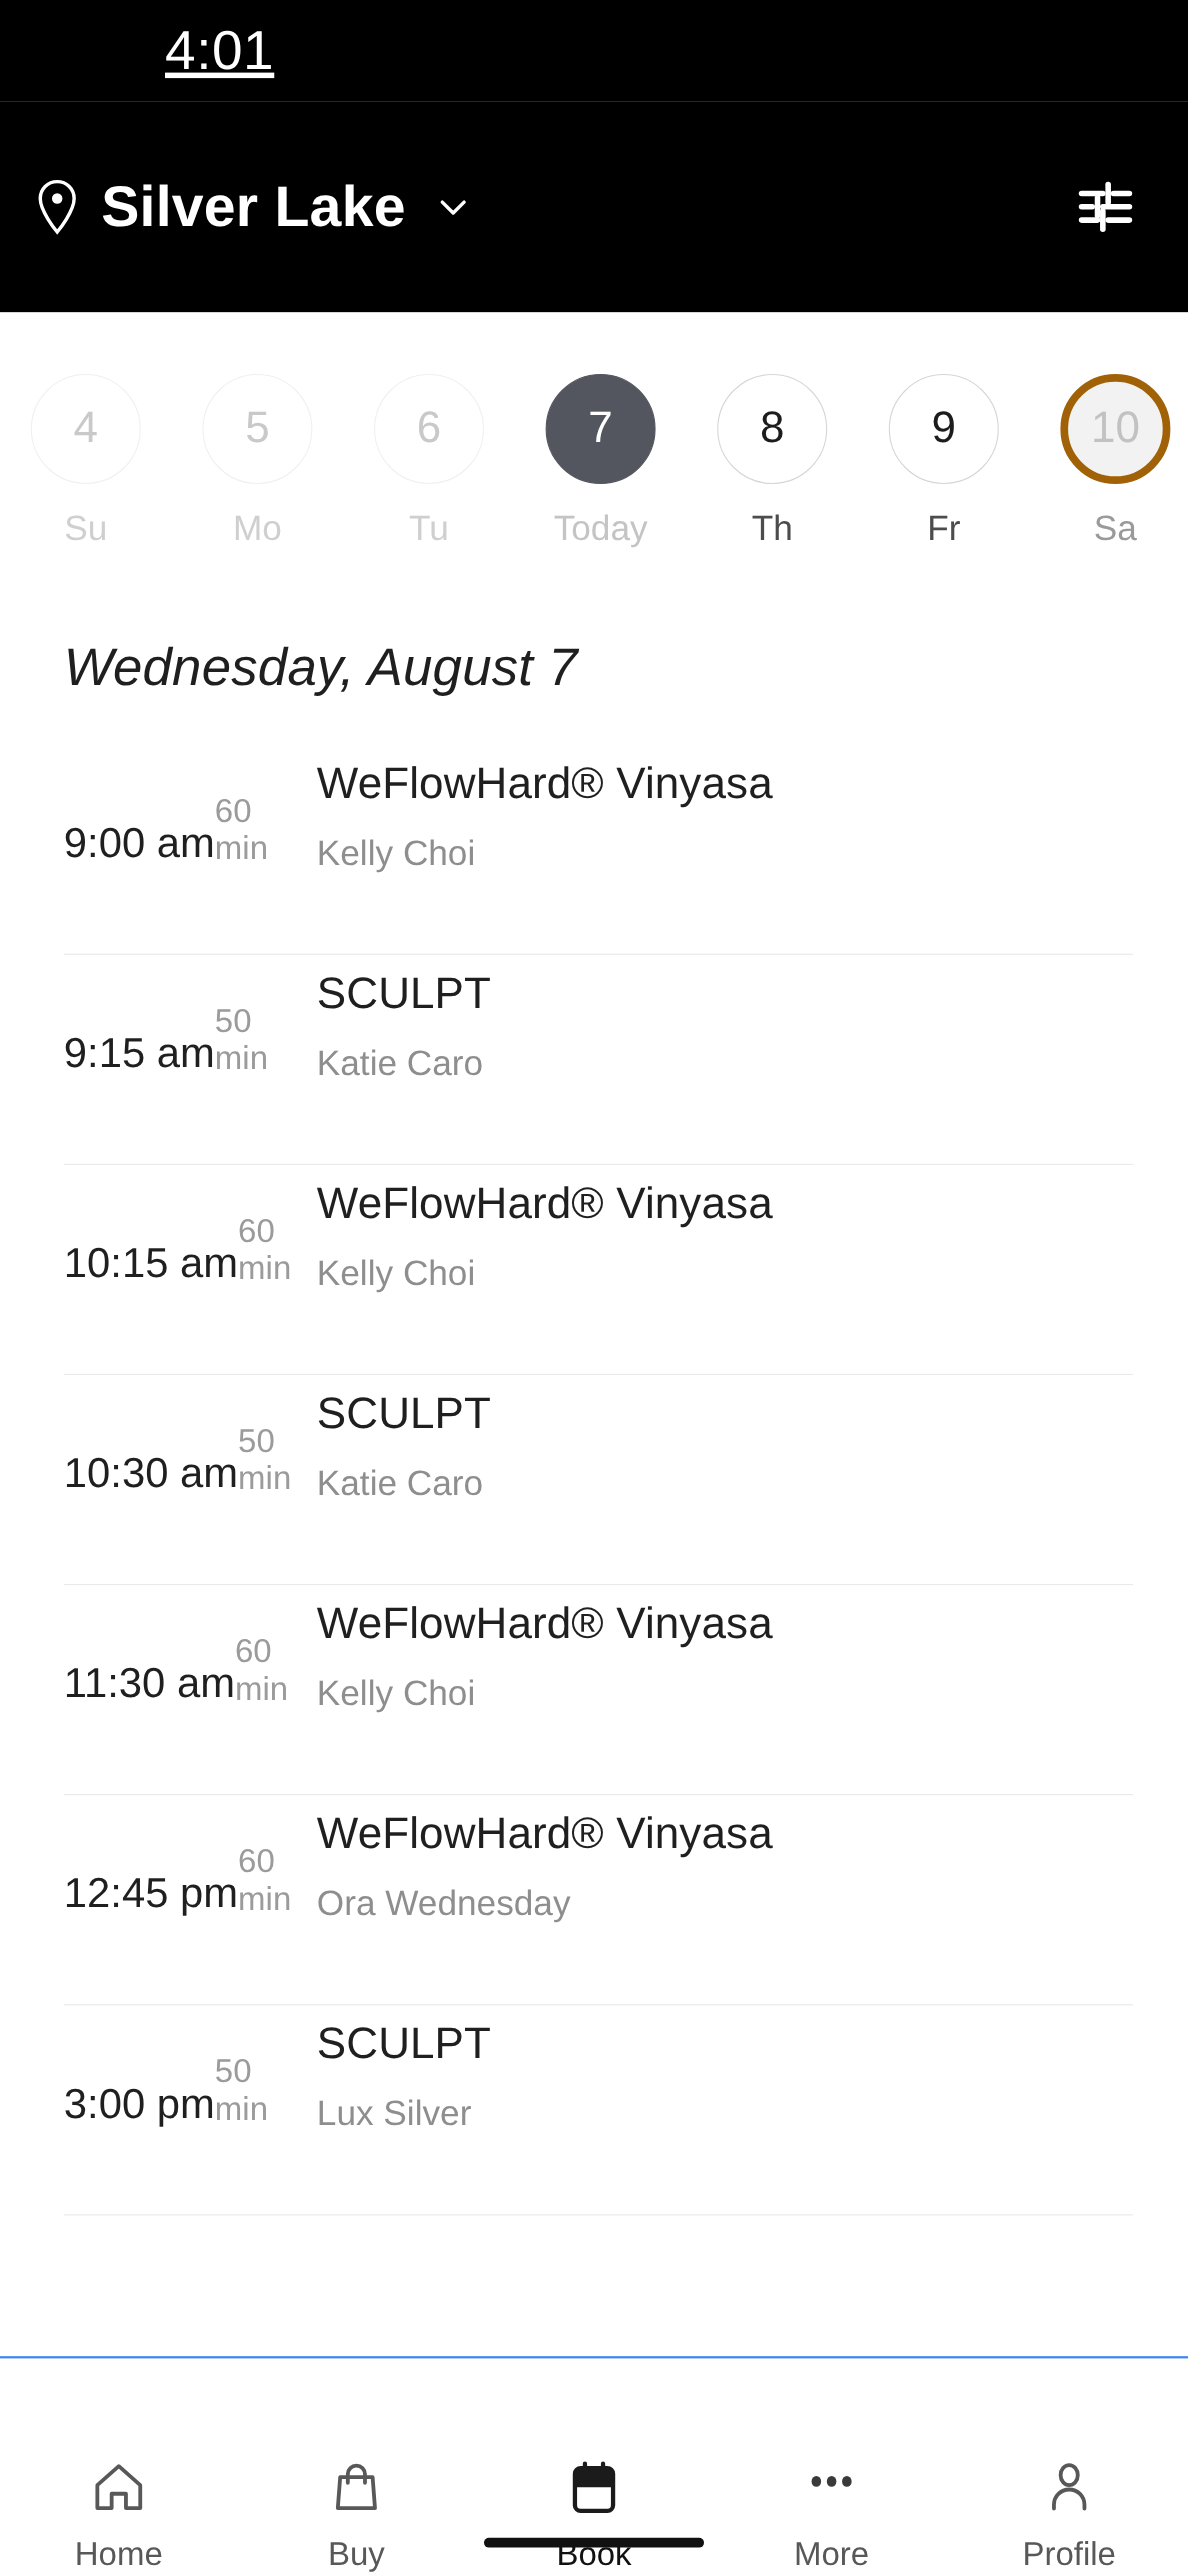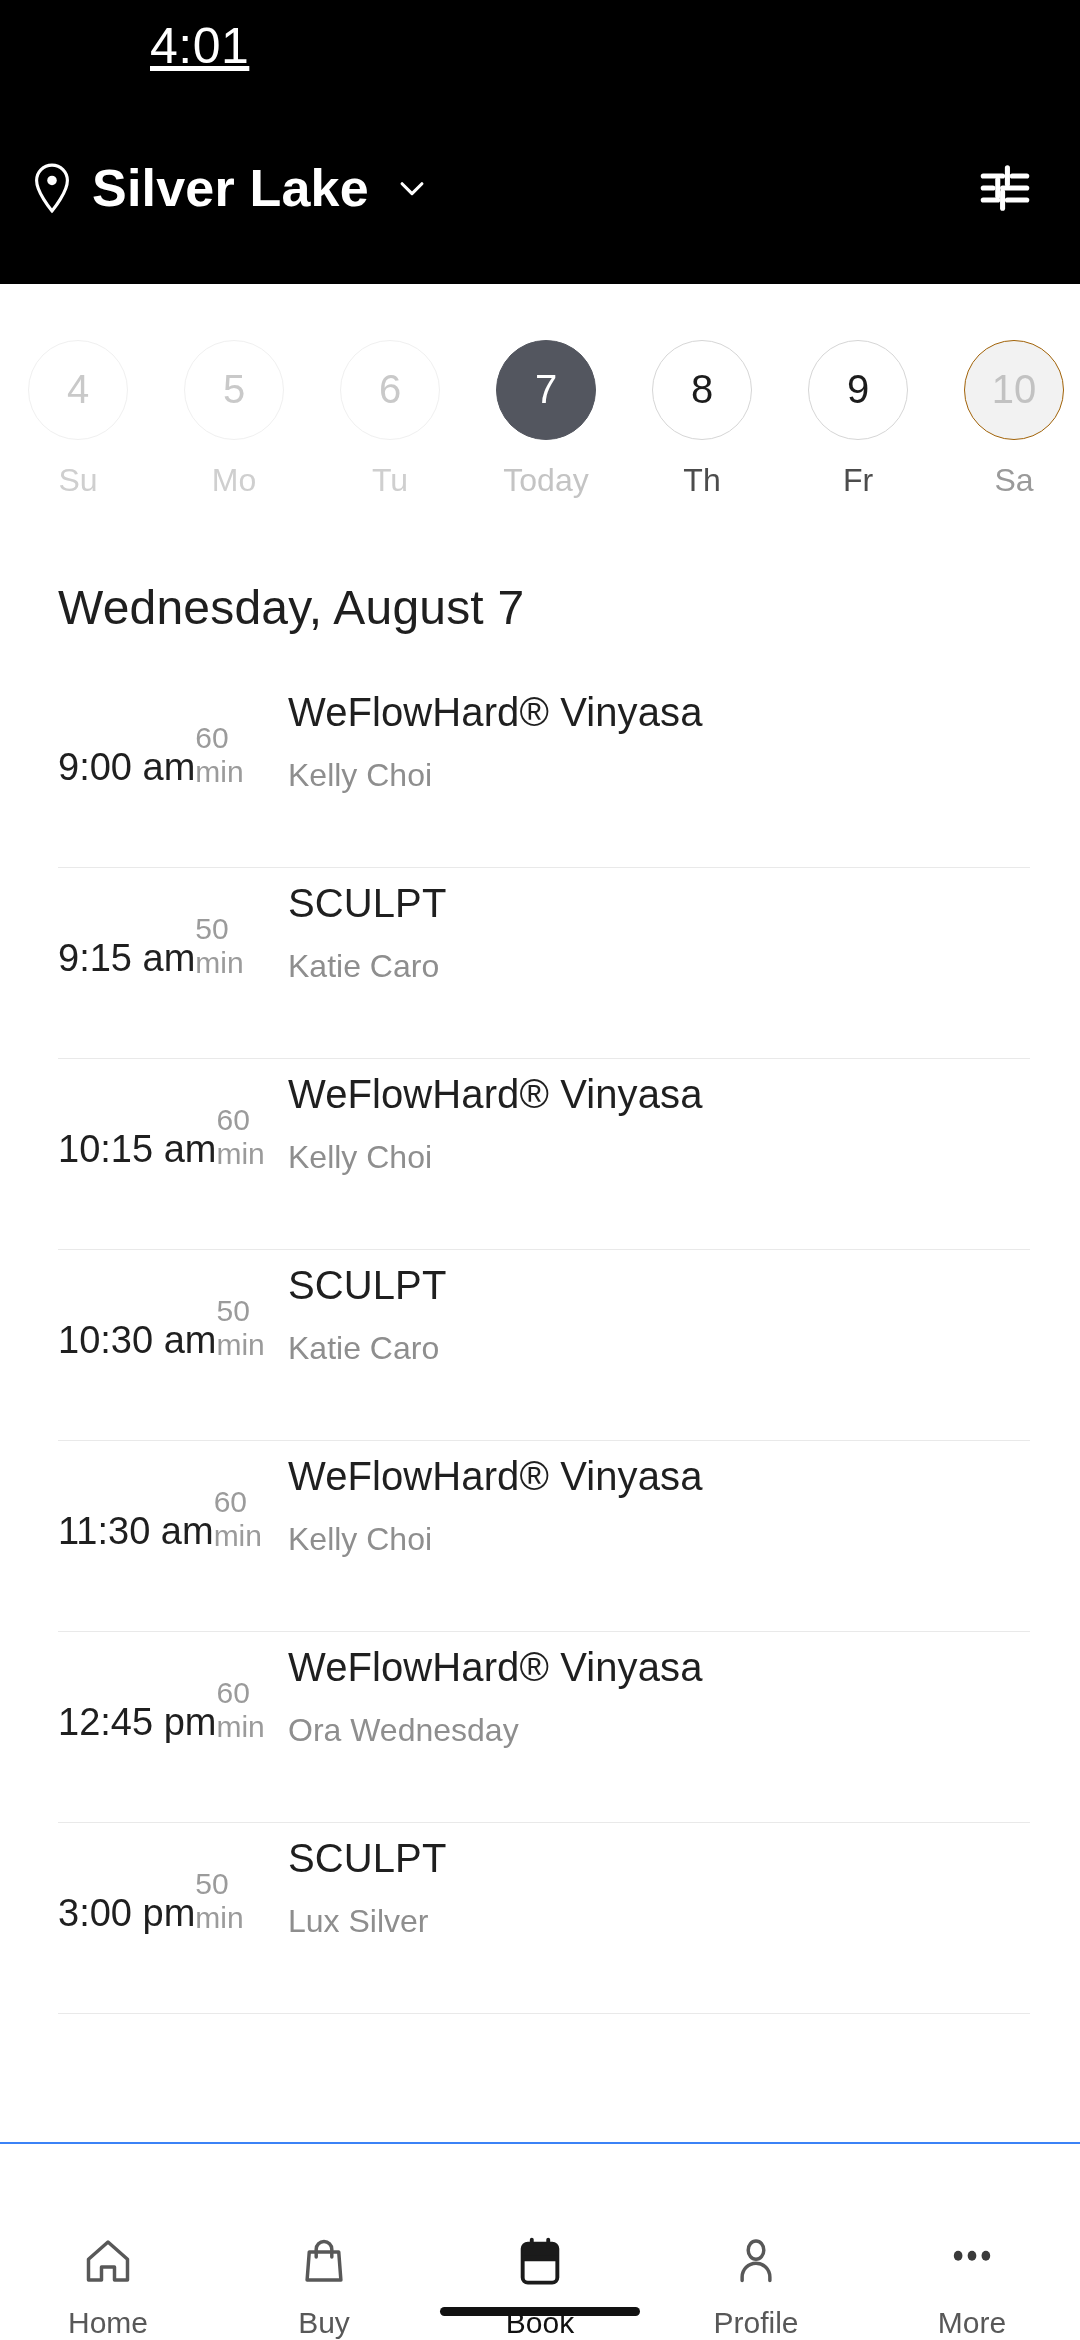--- a/index.html
+++ b/index.html
@@ -106,40 +106,41 @@
     border: 1px solid #d6d6d6;
     color: #1c1c1c;
     background: #ffffff;
   }
   .date-circle.selected {
     border: 1px solid #53565f;
     background: #53565f;
     color: #ffffff;
   }
   .date-circle.filled {
-    border: 1px solid #a16207;
+    border: 7px solid #a16207;
     background: #f2f2f2;
     color: #c2c2c2;
   }
   .date-dow {
     margin-top: 22px;
     font-size: 32px;
   }
   .date-dow.disabled { color: #cfcfcf; }
   .date-dow.active { color: #4c4c4c; }
   .date-dow.muted { color: #c4c4c4; }
   .date-dow.grey { color: #9a9a9a; }
 
   
   .day-heading {
     padding: 48px 0 0 58px;
     font-size: 48px;
     color: #1f1f1f;
     font-weight: 400;
     letter-spacing: 0.2px;
+    font-style: italic;
   }
 
   
   .class-list {
     margin-top: 42px;
   }
   .class-row {
     display: flex;
     padding: 0 50px 0 58px;
     box-sizing: border-box;
@@ -423,32 +424,32 @@
         <line x1="8.2" y1="2.2" x2="8.2" y2="5.4" stroke="#1b1b1b" stroke-width="1.8" stroke-linecap="round"></line>
         <line x1="15.8" y1="2.2" x2="15.8" y2="5.4" stroke="#1b1b1b" stroke-width="1.8" stroke-linecap="round"></line>
       </svg>
     </div>
     <div class="nav-label">Book</div>
   </div>
 
   <div class="nav-item">
     <div class="nav-icon">
       <svg viewBox="0 0 24 24" width="52" height="52">
-        <ellipse cx="12" cy="7" rx="3.6" ry="4.2" fill="none" stroke="#585858" stroke-width="1.6"></ellipse>
-        <path d="M5.6 21v-1.6a6.4 6.4 0 0 1 12.8 0V21" fill="none" stroke="#585858" stroke-width="1.6" stroke-linecap="round"></path>
-      </svg>
-    </div>
-    <div class="nav-label">Profile</div>
+        <ellipse cx="5.6" cy="9.6" rx="2.0" ry="2.3" fill="#3a3a3a"></ellipse>
+        <ellipse cx="12" cy="9.6" rx="2.0" ry="2.3" fill="#3a3a3a"></ellipse>
+        <ellipse cx="18.4" cy="9.6" rx="2.0" ry="2.3" fill="#3a3a3a"></ellipse>
+      </svg>
+    </div>
+    <div class="nav-label">More</div>
   </div>
 
   <div class="nav-item">
     <div class="nav-icon">
       <svg viewBox="0 0 24 24" width="52" height="52">
-        <ellipse cx="5.6" cy="9.6" rx="2.0" ry="2.3" fill="#3a3a3a"></ellipse>
-        <ellipse cx="12" cy="9.6" rx="2.0" ry="2.3" fill="#3a3a3a"></ellipse>
-        <ellipse cx="18.4" cy="9.6" rx="2.0" ry="2.3" fill="#3a3a3a"></ellipse>
-      </svg>
-    </div>
-    <div class="nav-label">More</div>
+        <ellipse cx="12" cy="7" rx="3.6" ry="4.2" fill="none" stroke="#585858" stroke-width="1.6"></ellipse>
+        <path d="M5.6 21v-1.6a6.4 6.4 0 0 1 12.8 0V21" fill="none" stroke="#585858" stroke-width="1.6" stroke-linecap="round"></path>
+      </svg>
+    </div>
+    <div class="nav-label">Profile</div>
   </div>
 
   <div class="home-indicator"></div>
 </div>
 
 </body></html>

